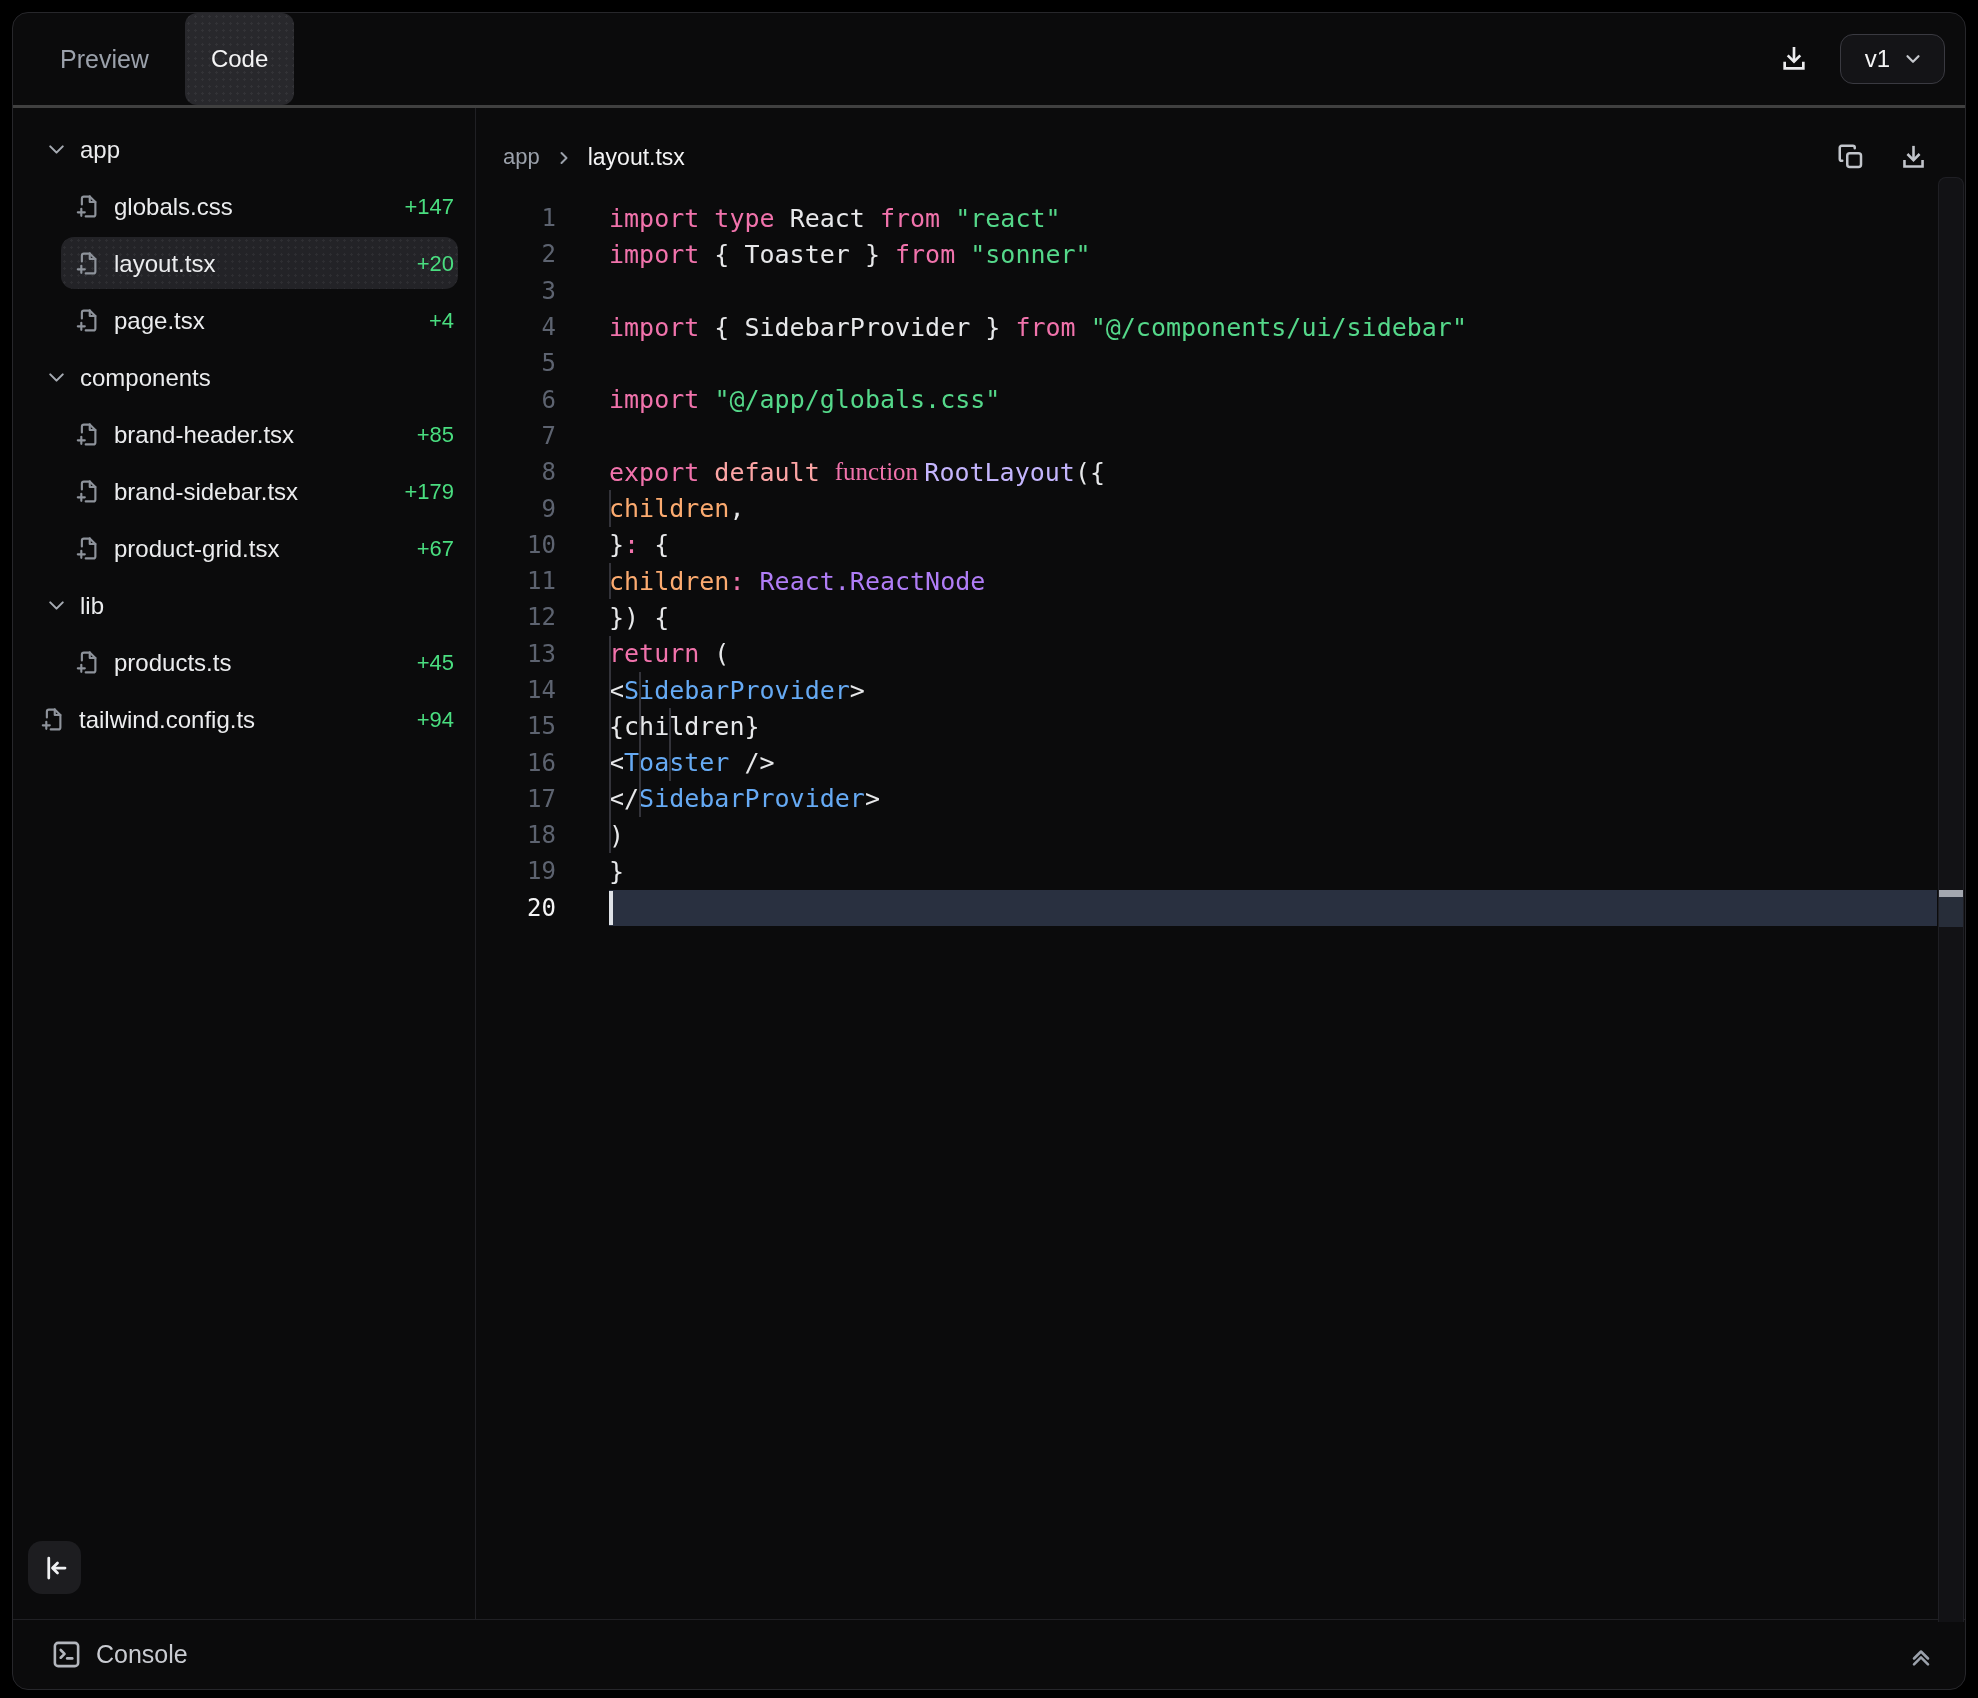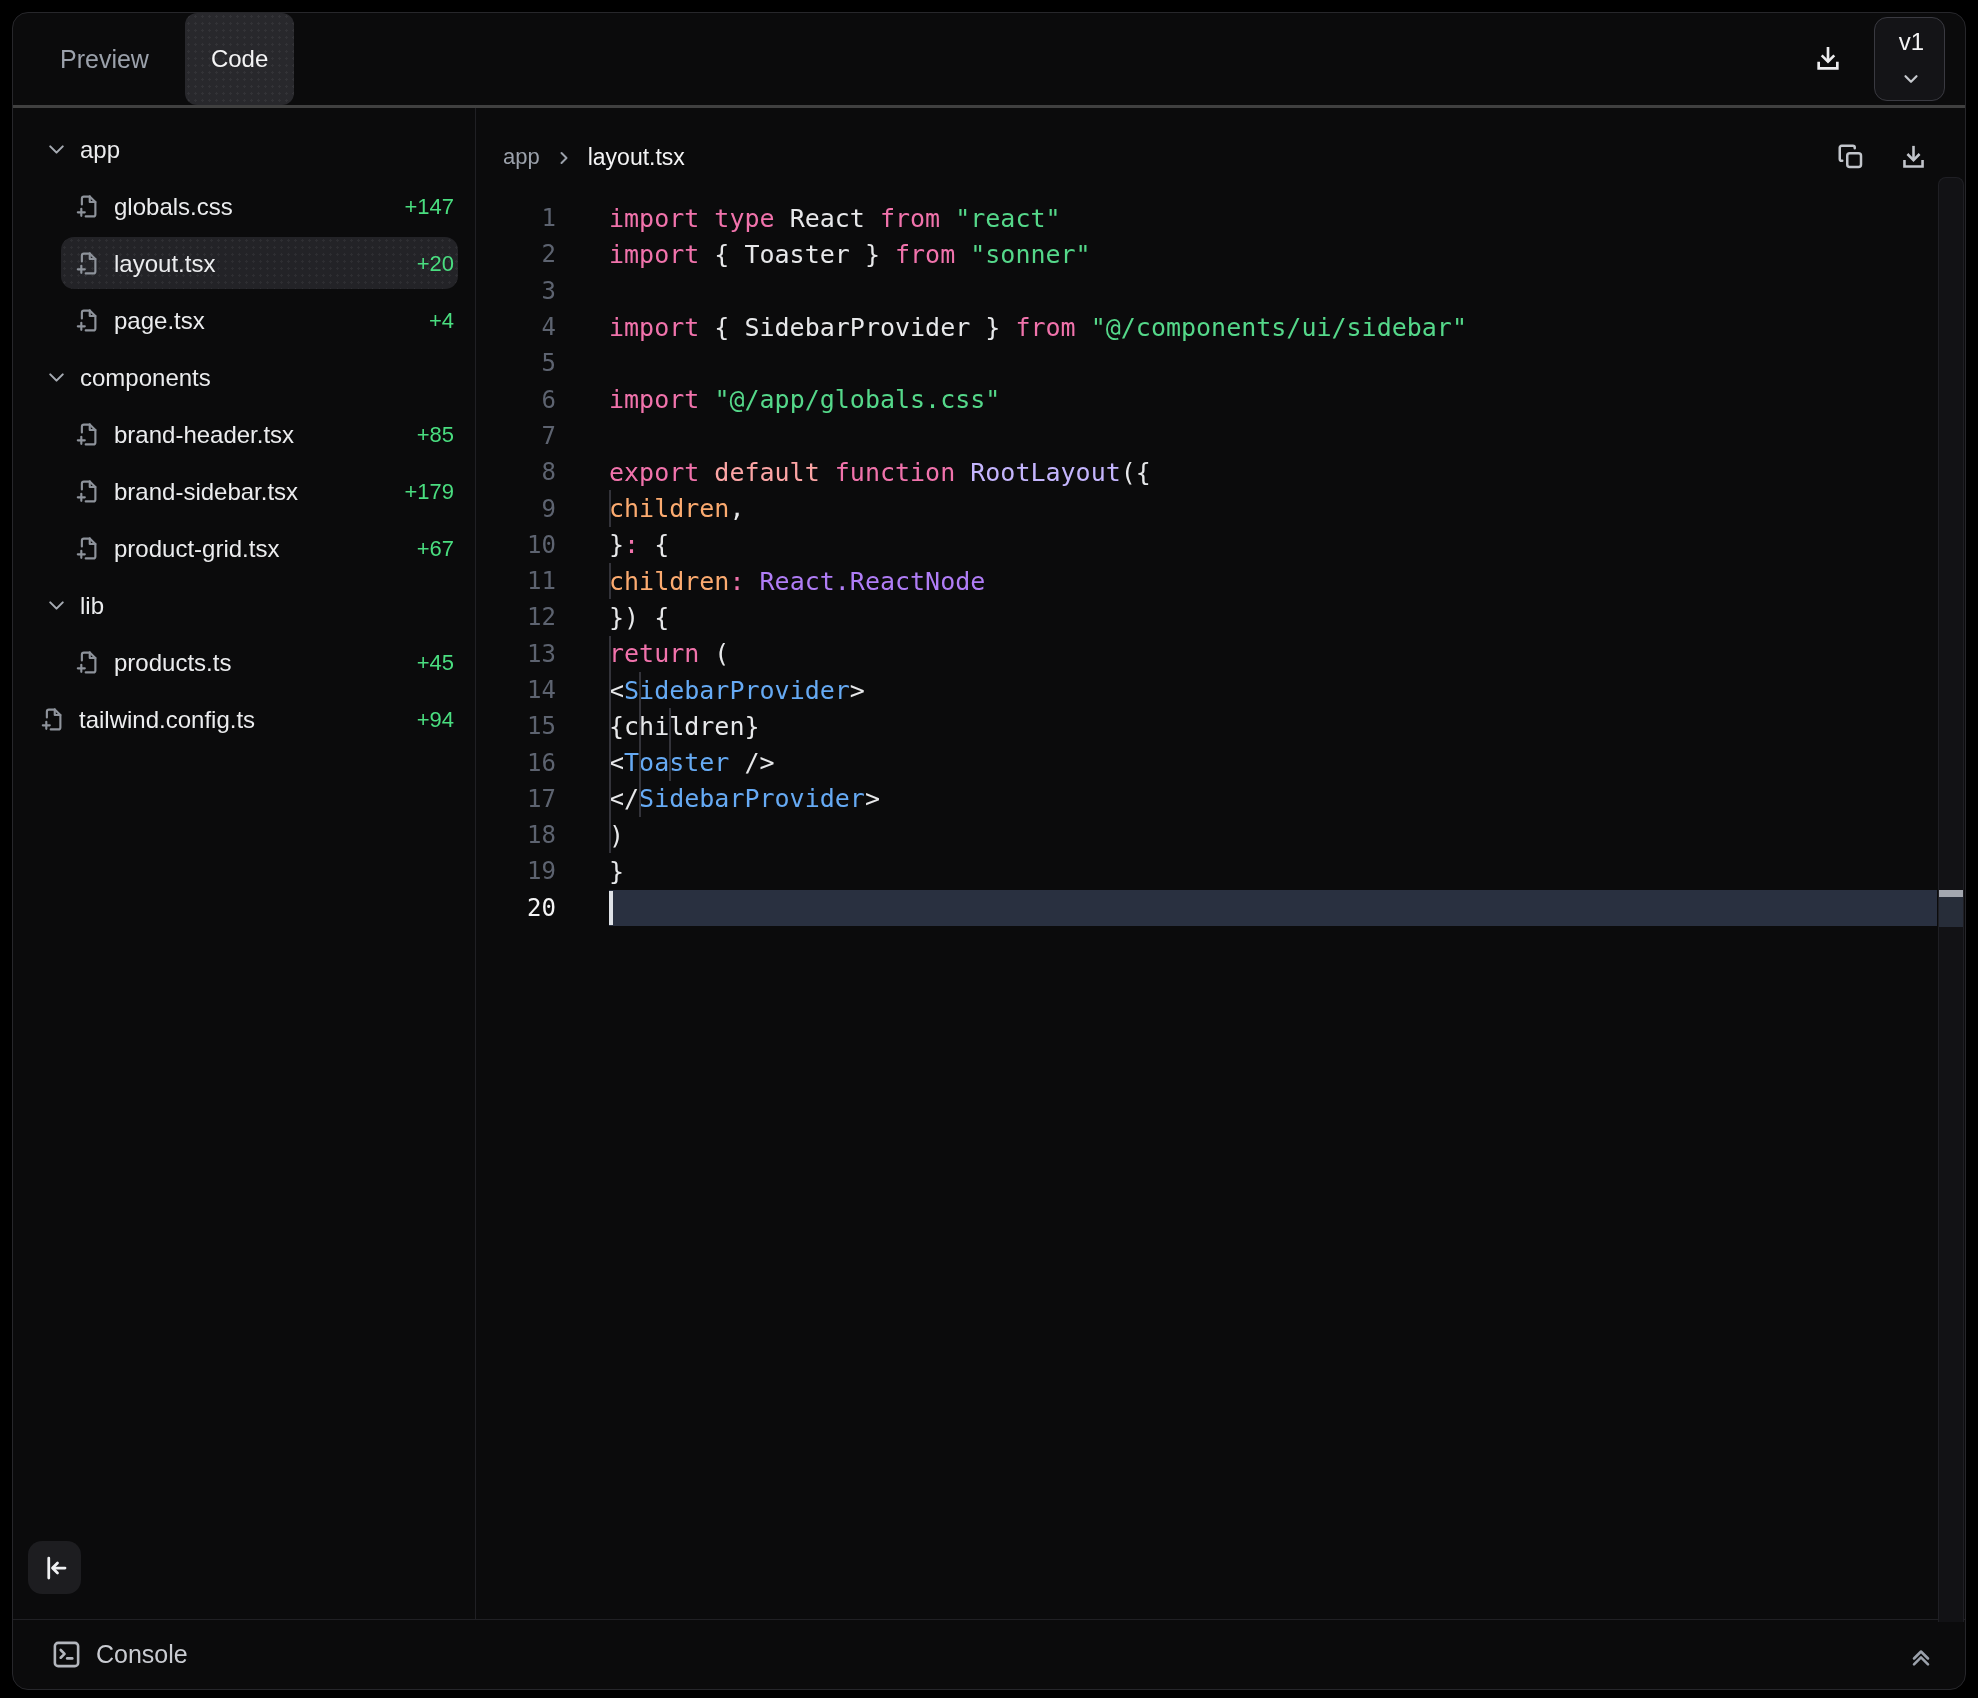--- a/index.html
+++ b/index.html
@@ -11,21 +11,21 @@
     border-bottom:3px solid #404040;box-sizing:border-box;}
   .tab-preview{color:#9ba1ab;font-size:25px;background:none;border:none;padding:12px 14px;cursor:pointer;
     font-family:inherit;}
   .tab-code{color:#f4f4f5;font-size:24px;font-weight:500;background:#28282c;border:none;border-radius:12px;
     padding:13px 26px;margin-left:22px;cursor:pointer;font-family:inherit;}
   .noise{background-image:radial-gradient(rgba(255,255,255,.05) 1.1px,transparent 1.2px);background-size:7px 7px;}
   .topbar-right{margin-left:auto;display:flex;align-items:center;gap:26px;}
   .icon-btn{background:none;border:none;padding:4px;cursor:pointer;display:flex;align-items:center;color:#ececee;}
   .v1-btn{display:flex;align-items:center;gap:12px;background:#141417;border:1.5px solid #3a3a41;
     border-radius:13px;padding:10px 20px 10px 24px;color:#f4f4f5;font-size:24px;font-weight:500;cursor:pointer;
-    font-family:inherit;flex-direction:column;}
+    font-family:inherit;}
   .v1-btn svg{color:#c6c9ce;}
   
   .body{flex:1;display:flex;min-height:0;}
   .sidebar{width:463px;flex:0 0 463px;border-right:1px solid #202024;box-sizing:border-box;
     position:relative;padding-top:13px;}
   .trow{height:57px;display:flex;align-items:center;position:relative;cursor:pointer;box-sizing:border-box;}
   .trow .pill{display:none;}
   .trow.selected .pill{display:block;position:absolute;left:48px;right:17px;top:2px;bottom:3px;
     background-color:#232327;border-radius:13px;z-index:0;}
   .trow>*{position:relative;z-index:1;}
@@ -296,21 +296,21 @@
             <div class="cl">
               <span class="ln">6</span>
               <span class="codearea"><span style="color: rgb(241, 115, 172);">import</span><span style="color: rgb(231, 232, 234);"> </span><span style="color: rgb(85, 216, 138);">"@/app/globals.css"</span></span>
             </div>
             <div class="cl">
               <span class="ln">7</span>
               <span class="codearea"></span>
             </div>
             <div class="cl">
               <span class="ln">8</span>
-              <span class="codearea"><span style="color: rgb(241, 115, 172);">export </span><span style="color: #fca5a5;">default </span><span style="color: rgb(241, 115, 172);">function </span><span style="color: #c4b5fd;">RootLayout</span><span style="color: rgb(231, 232, 234);">({</span></span>
+              <span class="codearea"><span style="color: rgb(241, 115, 172);">export </span><span style="color: #fca5a5;">default </span><span style="color: rgb(241, 115, 172); font-family: Liberation Serif, serif;">function </span><span style="color: #c4b5fd;">RootLayout</span><span style="color: rgb(231, 232, 234);">({</span></span>
             </div>
             <div class="cl">
               <span class="ln">9</span>
               <span class="codearea"><i class="guide" style="left: 0ch;"></i>  <span style="color: rgb(252, 171, 112);">children</span><span style="color: rgb(231, 232, 234);">,</span></span>
             </div>
             <div class="cl">
               <span class="ln">10</span>
               <span class="codearea"><span style="color: rgb(231, 232, 234);">}</span><span style="color: rgb(241, 115, 172);">:</span><span style="color: rgb(231, 232, 234);"> {</span></span>
             </div>
             <div class="cl">

